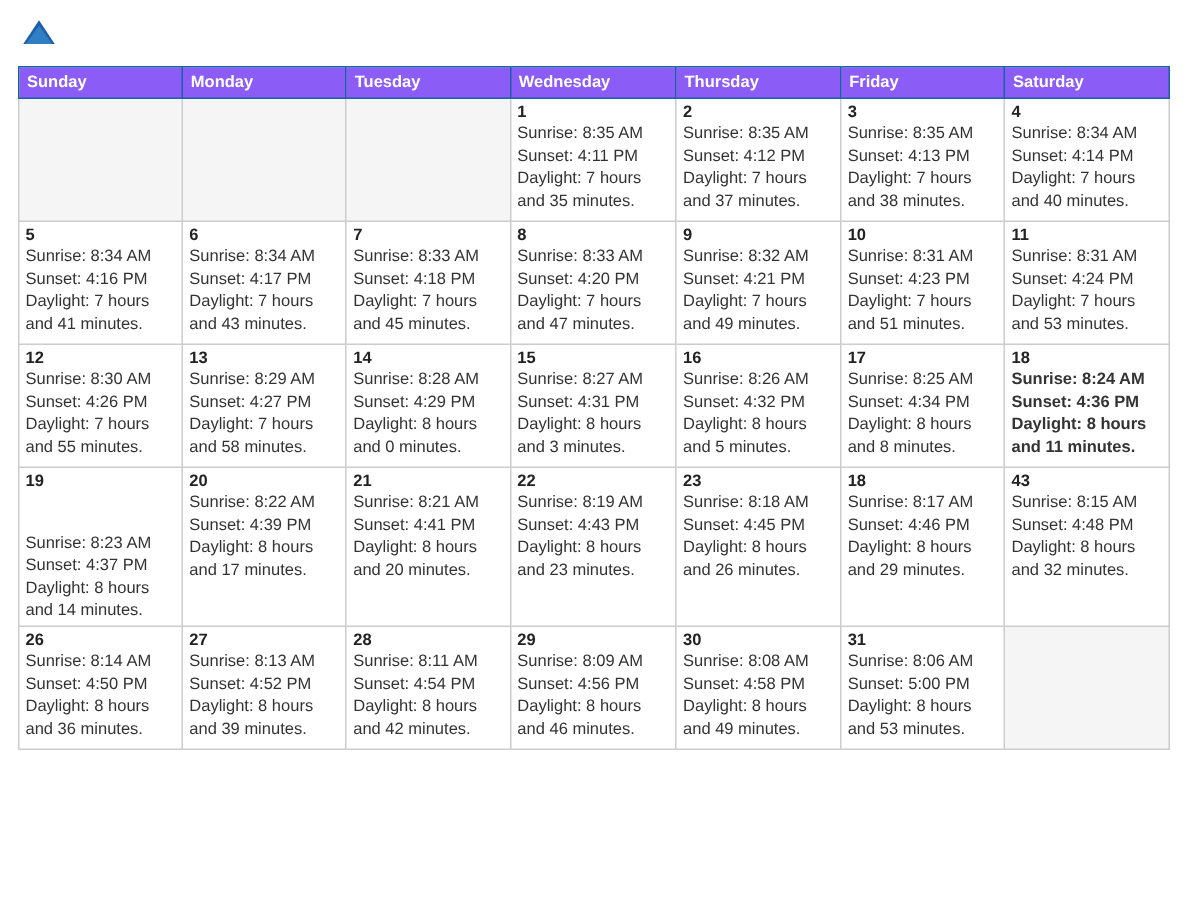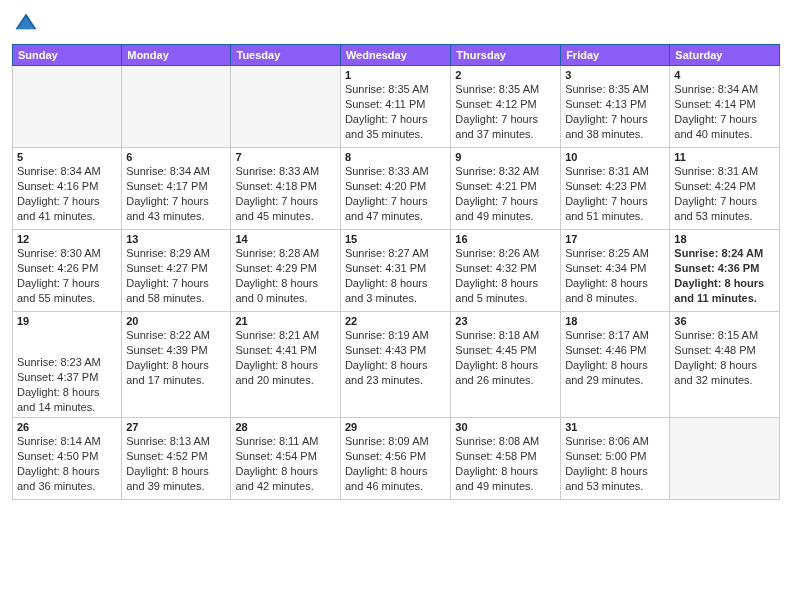--- a/index.html
+++ b/index.html
@@ -307,21 +307,21 @@
 and 26 minutes.</div>
           </td>
           <td>
             <span class="day-number">18</span>
             <div class="cell-text" style="white-space: pre-line;">Sunrise: 8:17 AM
 Sunset: 4:46 PM
 Daylight: 8 hours
 and 29 minutes.</div>
           </td>
           <td>
-            <span class="day-number">36</span>
+            <span class="day-number">43</span>
             <div class="cell-text" style="white-space: pre-line;">Sunrise: 8:15 AM
 Sunset: 4:48 PM
 Daylight: 8 hours
 and 32 minutes.</div>
           </td>
         </tr>
         <tr class="week-row">
           <td>
             <span class="day-number">26</span>
             <div class="cell-text" style="white-space: pre-line;">Sunrise: 8:14 AM

